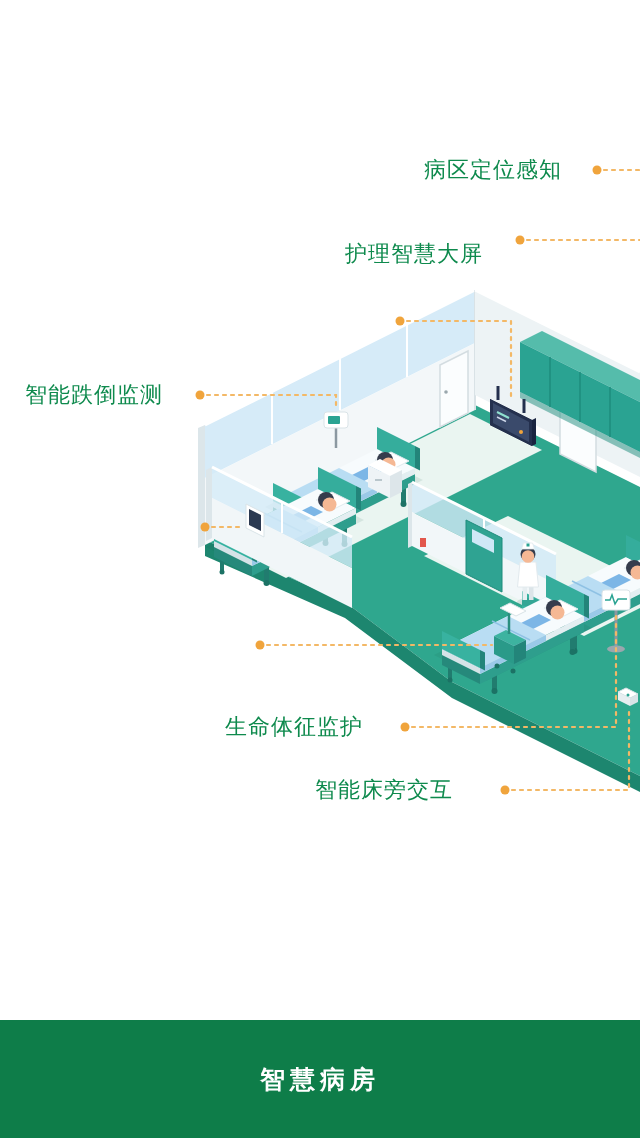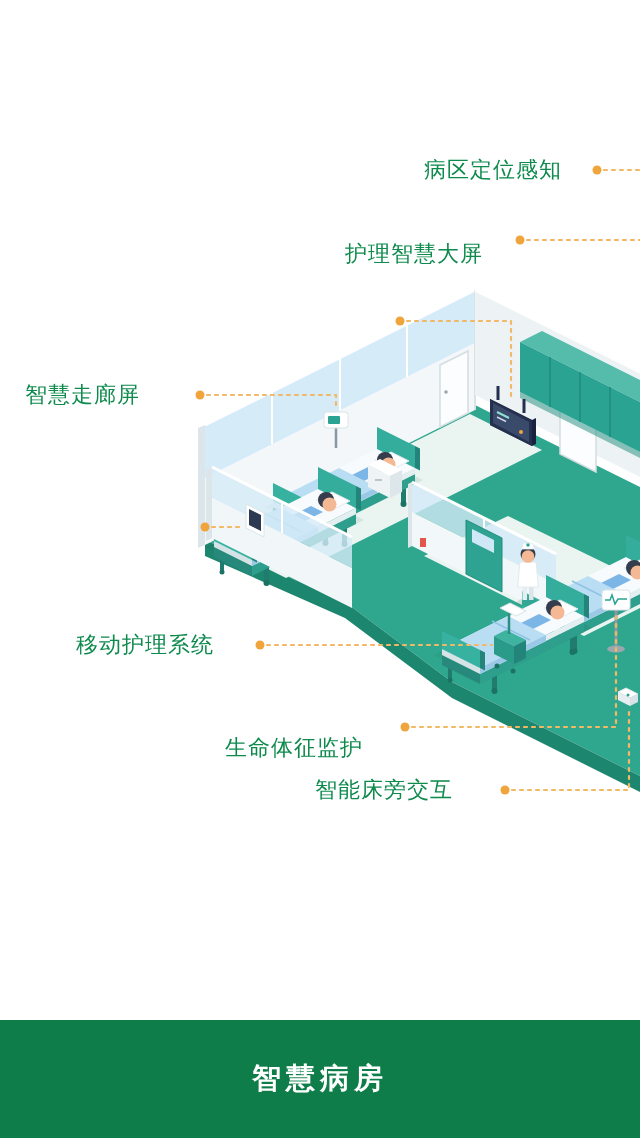--- a/index.html
+++ b/index.html
@@ -11,21 +11,21 @@
   .overlay { pointer-events:none; }
   .callout {
     position:absolute; color:#0e8a4d; font-size:22px; font-weight:400;
     line-height:28px; letter-spacing:1px; white-space:nowrap;
   }
   .footer {
     position:absolute; left:0; bottom:0; width:640px; height:118px;
     background:#0e7d49; display:flex; align-items:center; justify-content:center;
   }
   .footer span {
-    color:#ffffff; font-size:29px; font-weight:700; letter-spacing:5px;
+    color:#ffffff; font-size:25px; font-weight:700; letter-spacing:5px;
   }
 </style>
 </head>
 <body>
 
 <div class="page">
 
   <svg class="scene" viewBox="0 0 640 1138">
     <defs>
       <g id="bed">
@@ -206,22 +206,21 @@
       <circle cx="200" cy="395" r="4.5"></circle>
       <circle cx="205" cy="527" r="4.5"></circle>
       <circle cx="260" cy="645" r="4.5"></circle>
       <circle cx="405" cy="727" r="4.5"></circle>
       <circle cx="505" cy="790" r="4.5"></circle>
     </g>
   </svg>
 
   <div class="callout" style="left:424px; top:156px;">病区定位感知</div>
   <div class="callout" style="left:345px; top:240px;">护理智慧大屏</div>
-  <div class="callout" style="left:25px;  top:381px;">智慧走廊屏</div>
-  <div class="callout" style="left:76px;  top:631px;">移动护理系统</div>
-  <div class="callout" style="left:225px; top:713px;margin-top:21px;">生命体征监护</div>
+  <div class="callout" style="left:25px;  top:381px;">智能跌倒监测</div>
+  <div class="callout" style="left:225px; top:713px;">生命体征监护</div>
   <div class="callout" style="left:315px; top:776px;">智能床旁交互</div>
 
   <footer class="footer">
     <span>智慧病房</span>
   </footer>
 
 </div>
 
 </body></html>

